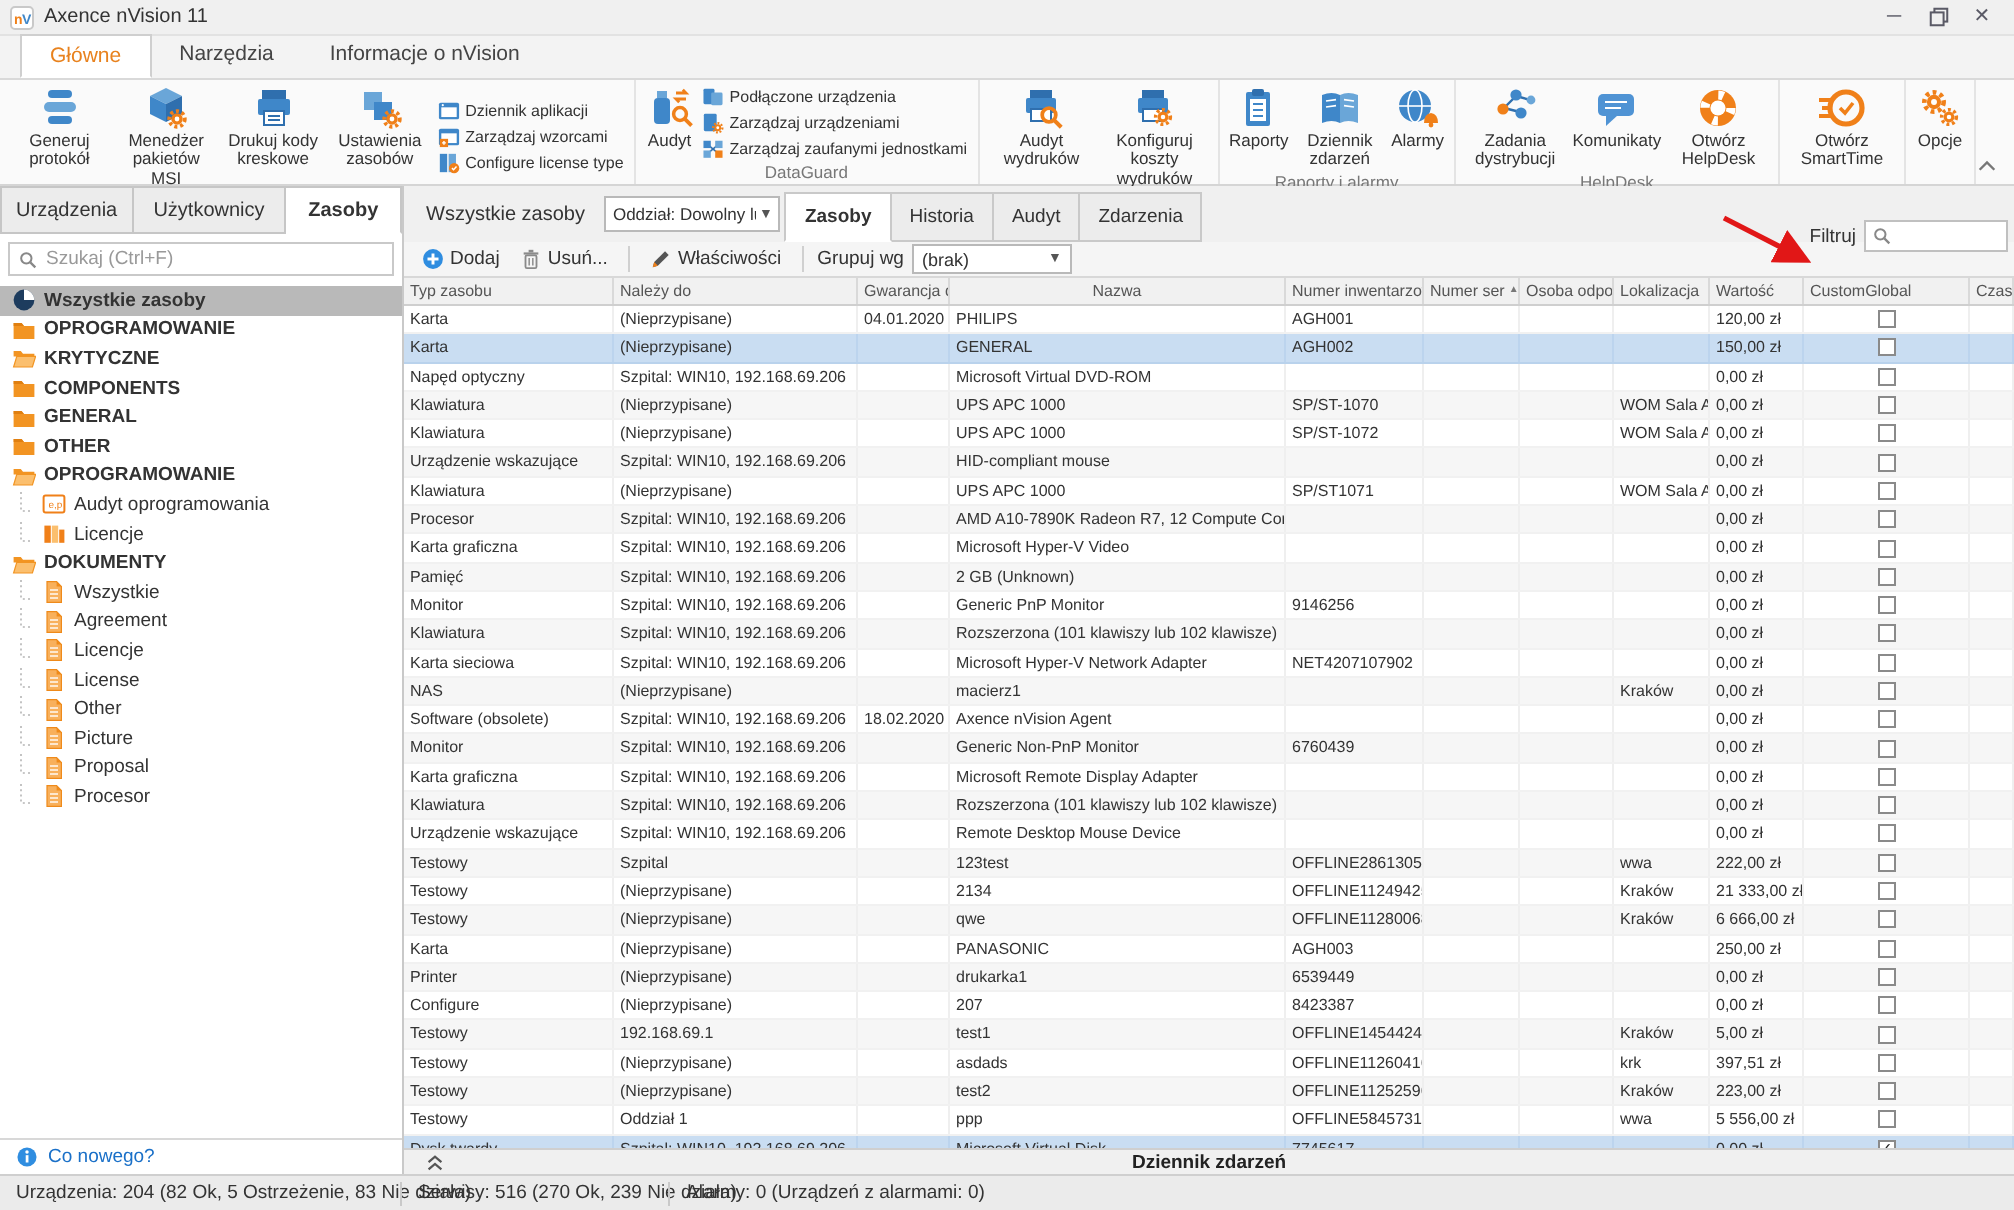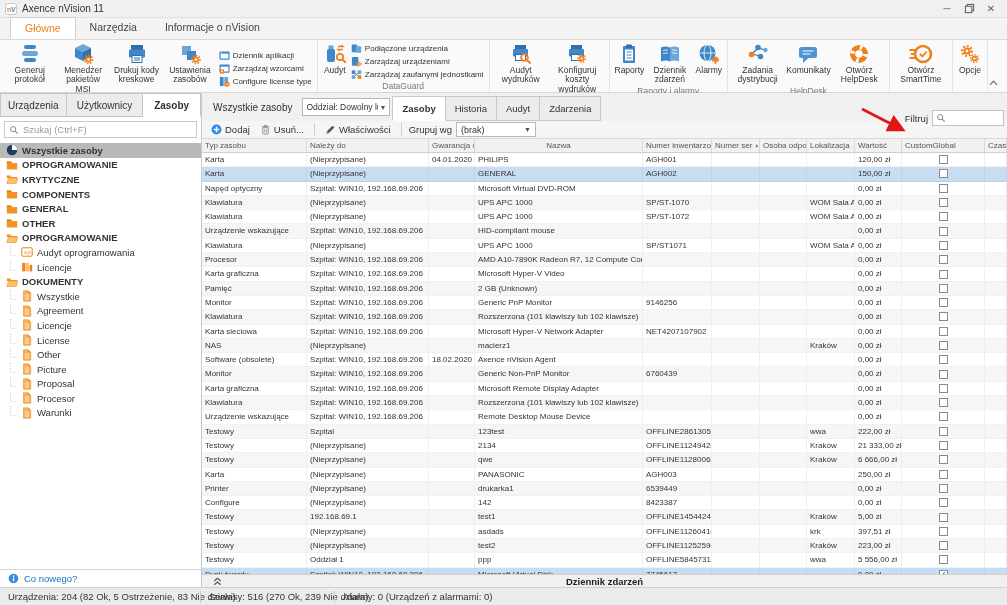--- a/index.html
+++ b/index.html
@@ -592,35 +592,20 @@
         </span>
         <svg width="12" height="12" viewBox="0 0 12 12">
           <path d="M2.5 0.8 h4.8 l2.4 2.4 v8 h-7.2 Z" fill="#f8b05c" stroke="#ef8a1a" stroke-width="0.6"></path>
           <path d="M7.3 0.8 l2.4 2.4 h-2.4 Z" fill="#ef8a1a"></path>
           <line x1="4" y1="5" x2="8" y2="5" stroke="#fff" stroke-width="0.7"></line>
           <line x1="4" y1="7" x2="8" y2="7" stroke="#fff" stroke-width="0.7"></line>
           <line x1="4" y1="9" x2="8" y2="9" stroke="#fff" stroke-width="0.7"></line>
         </svg>
         <span>Procesor</span>
       </div>
-      <div class="tree-item">
-        <span class="conn">
-          <svg width="11" height="13" viewBox="0 0 11 13">
-            <path d="M4.5 0 V9.5 H10" fill="none" stroke="#b5b5b5" stroke-width="0.8" stroke-dasharray="1 1.6"></path>
-          </svg>
-        </span>
-        <svg width="12" height="12" viewBox="0 0 12 12">
-          <path d="M2.5 0.8 h4.8 l2.4 2.4 v8 h-7.2 Z" fill="#f8b05c" stroke="#ef8a1a" stroke-width="0.6"></path>
-          <path d="M7.3 0.8 l2.4 2.4 h-2.4 Z" fill="#ef8a1a"></path>
-          <line x1="4" y1="5" x2="8" y2="5" stroke="#fff" stroke-width="0.7"></line>
-          <line x1="4" y1="7" x2="8" y2="7" stroke="#fff" stroke-width="0.7"></line>
-          <line x1="4" y1="9" x2="8" y2="9" stroke="#fff" stroke-width="0.7"></line>
-        </svg>
-        <span>Warunki</span>
-      </div>
     </div>
   <div id="whats-new">
     <span id="info-ic">
         <svg width="11" height="11" viewBox="0 0 12 12">
           <circle cx="6" cy="6" r="5.2" fill="#2f8de0"></circle>
           <rect x="5.3" y="5" width="1.5" height="4" fill="#fff"></rect>
           <circle cx="6" cy="3.3" r="0.95" fill="#fff"></circle>
         </svg>
       </span>
     <span>Co nowego?</span>
@@ -1091,21 +1076,21 @@
         <div class="tcell right" style="width: 47px;">0,00 zł</div>
         <div class="tcell center" style="width: 83px;">
           <span class="cb"></span>
         </div>
         <div class="tcell" style="width: 22px;"></div>
       </div>
       <div class="trow">
         <div class="tcell" style="width: 105px;">Configure</div>
         <div class="tcell" style="width: 122px;">(Nieprzypisane)</div>
         <div class="tcell" style="width: 46px;"></div>
-        <div class="tcell" style="width: 168px;">142</div>
+        <div class="tcell" style="width: 168px;">207</div>
         <div class="tcell" style="width: 69px;">8423387</div>
         <div class="tcell" style="width: 48px;"></div>
         <div class="tcell" style="width: 47px;"></div>
         <div class="tcell" style="width: 48px;"></div>
         <div class="tcell right" style="width: 47px;">0,00 zł</div>
         <div class="tcell center" style="width: 83px;">
           <span class="cb"></span>
         </div>
         <div class="tcell" style="width: 22px;"></div>
       </div>

